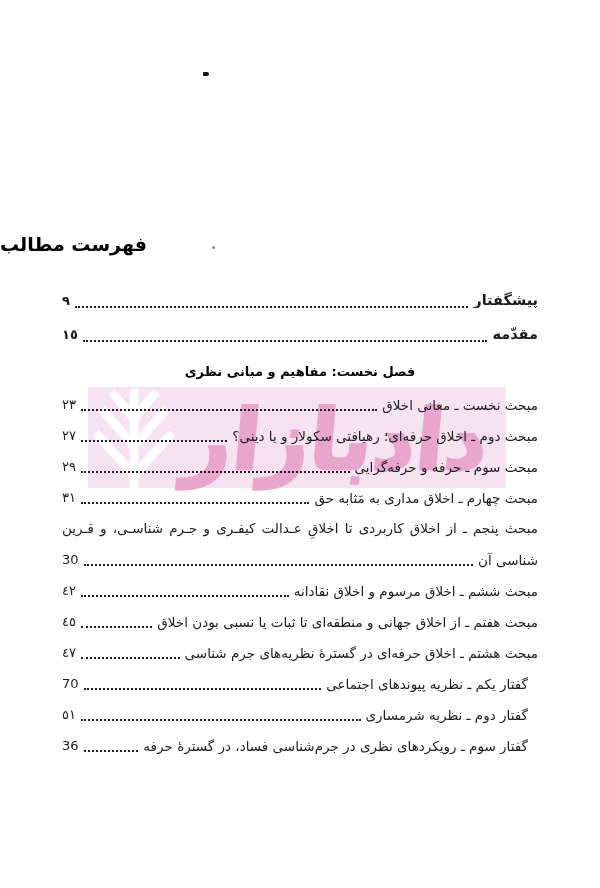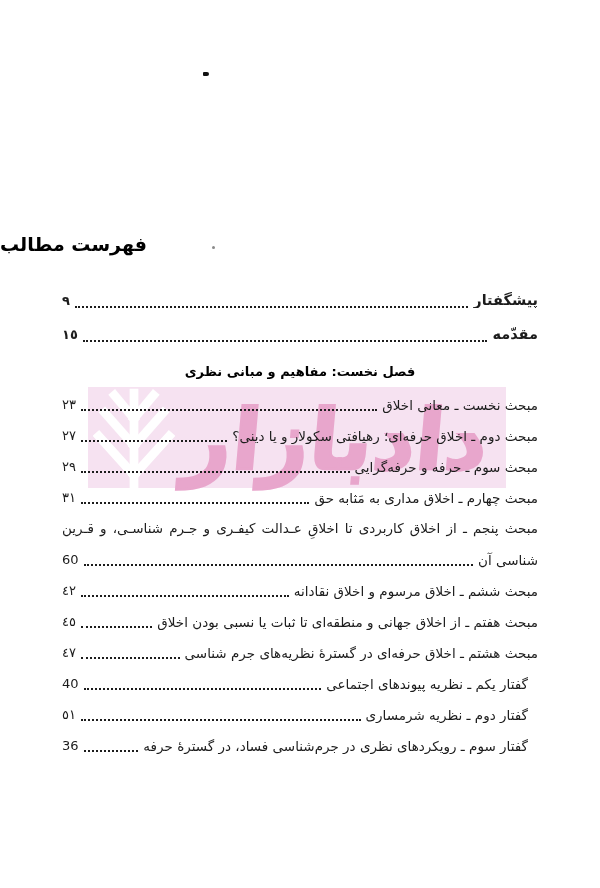--- a/index.html
+++ b/index.html
@@ -149,41 +149,41 @@
           <span class="toc-label">مبحث چهارم ـ اخلاق مداری به مَثابه حق</span>
           <span class="toc-dots"></span>
           <span class="toc-page">٣١</span>
         </div>
         <div class="toc-line1">
           <span class="stretch">مبحث پنجم ـ از اخلاق کاربردی تا اخلاقِ عـدالت کیفـری و جـرم شناسـی، و قـرین</span>
         </div>
         <div class="toc-row">
           <span class="toc-label">شناسی آن</span>
           <span class="toc-dots"></span>
-          <span class="toc-page">60</span>
+          <span class="toc-page">30</span>
         </div>
         <div class="toc-row">
           <span class="toc-label">مبحث ششم ـ اخلاق مرسوم و اخلاق نقادانه</span>
           <span class="toc-dots"></span>
           <span class="toc-page">٤٢</span>
         </div>
         <div class="toc-row">
           <span class="toc-label">مبحث هفتم ـ از اخلاق جهانی و منطقه‌ای تا ثبات یا نسبی بودنِ اخلاق</span>
           <span class="toc-dots"></span>
           <span class="toc-page">٤٥</span>
         </div>
         <div class="toc-row">
           <span class="toc-label">مبحث هشتم ـ اخلاق حرفه‌ای در گسترهٔ نظریه‌های جرم شناسی</span>
           <span class="toc-dots"></span>
           <span class="toc-page">٤٧</span>
         </div>
         <div class="toc-row indent">
           <span class="toc-label">گفتار یکم ـ نظریه پیوندهای اجتماعی</span>
           <span class="toc-dots"></span>
-          <span class="toc-page">40</span>
+          <span class="toc-page">70</span>
         </div>
         <div class="toc-row indent">
           <span class="toc-label">گفتار دوم ـ نظریه شرمساری</span>
           <span class="toc-dots"></span>
           <span class="toc-page">٥١</span>
         </div>
         <div class="toc-row indent">
           <span class="toc-label">گفتار سوم ـ رویکردهای نظری در جرم‌شناسی فساد، در گسترهٔ حرفه</span>
           <span class="toc-dots"></span>
           <span class="toc-page">36</span>

